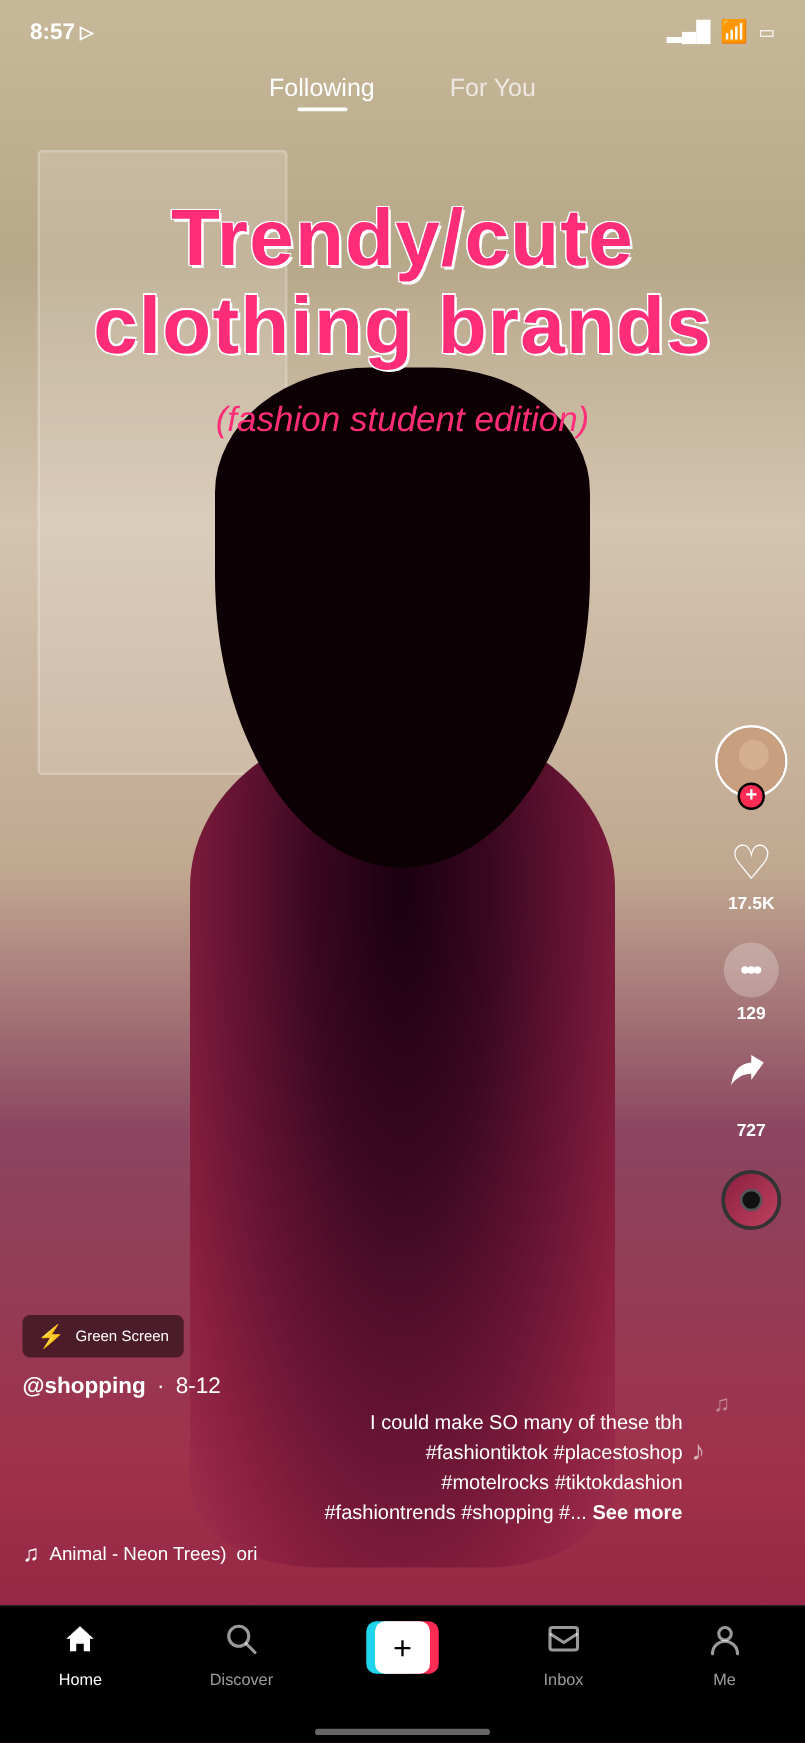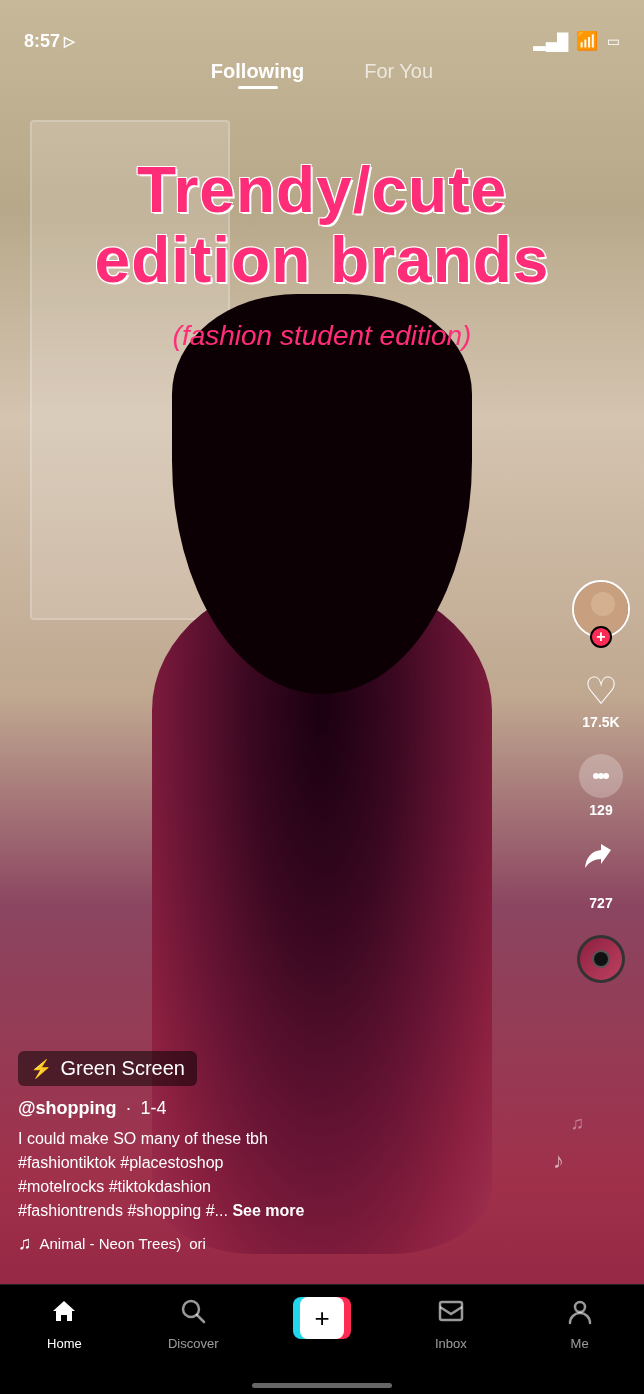--- a/index.html
+++ b/index.html
@@ -30,21 +30,21 @@
       height: 500px;
       background: rgba(255,255,255,0.15);
       border: 2px solid rgba(255,255,255,0.2);
       border-radius: 4px;
       z-index: 1;
     }
 
     
     .status-bar {
       position: absolute;
-      top: 16px; left: 0; right: 0;
+      top: 0; left: 0; right: 0;
       height: 50px;
       display: flex;
       align-items: center;
       justify-content: space-between;
       padding: 0 24px;
       z-index: 100;
     }
     .status-time {
       color: #fff;
       font-size: 18px;
@@ -74,21 +74,21 @@
     .nav-tab {
       color: rgba(255,255,255,0.7);
       font-size: 20px;
       font-weight: 500;
       cursor: pointer;
       position: relative;
       padding-bottom: 6px;
     }
     .nav-tab.active {
       color: #fff;
-      font-weight: 700;
+      font-weight: 400;
     }
     .nav-tab.active::after {
       content: '';
       position: absolute;
       bottom: 0;
       left: 50%;
       transform: translateX(-50%);
       width: 40px;
       height: 3px;
       background: #fff;
@@ -225,21 +225,21 @@
       background: rgba(0,0,0,0.5);
       border-radius: 6px;
       padding: 6px 12px;
       margin-bottom: 12px;
     }
     .badge-emoji {
       font-size: 18px;
     }
     .badge-text {
       color: #fff;
-      font-size: 20px;
+      font-size: 12px;
       font-weight: 500;
     }
 
     .username-line {
       color: #fff;
       font-size: 18px;
       font-weight: 700;
       margin-bottom: 8px;
     }
     .username-tag {
@@ -251,20 +251,21 @@
     }
     .username-info {
       font-weight: 400;
     }
 
     .caption-text {
       color: #fff;
       font-size: 16px;
       line-height: 1.5;
       margin-bottom: 10px;
+      text-align: right;
     }
     .see-more {
       color: #fff;
       font-weight: 700;
     }
 
     .music-info {
       display: flex;
       align-items: center;
       gap: 8px;
@@ -451,21 +452,21 @@
   <div class="nav-tab">
     <span>For You</span>
   </div>
 </div>
 
 <div class="video-text-overlay">
   <div class="overlay-line1">
     <span>Trendy/cute</span>
   </div>
   <div class="overlay-line1">
-    <span>edition brands</span>
+    <span>clothing brands</span>
   </div>
   <div class="overlay-line3">
     <span>(fashion student edition)</span>
   </div>
 </div>
 
 <div class="music-note-float1">♪</div>
 <div class="music-note-float2">♫</div>
 
 <div class="action-buttons">
@@ -517,21 +518,21 @@
     <span class="badge-emoji">
       <span>⚡</span>
     </span>
     <span class="badge-text">Green Screen</span>
   </div>
 
   
   <div class="username-line">
     <span class="username-tag">@shopping</span>
     <span class="username-dot">·</span>
-    <span class="username-info">1-4</span>
+    <span class="username-info">8-12</span>
   </div>
 
   
   <div class="caption-text">
     <span>I could make SO many of these tbh<br>
     #fashiontiktok #placestoshop<br>
     #motelrocks #tiktokdashion<br>
     #fashiontrends #shopping #... </span>
     <span class="see-more">See more</span>
   </div>

